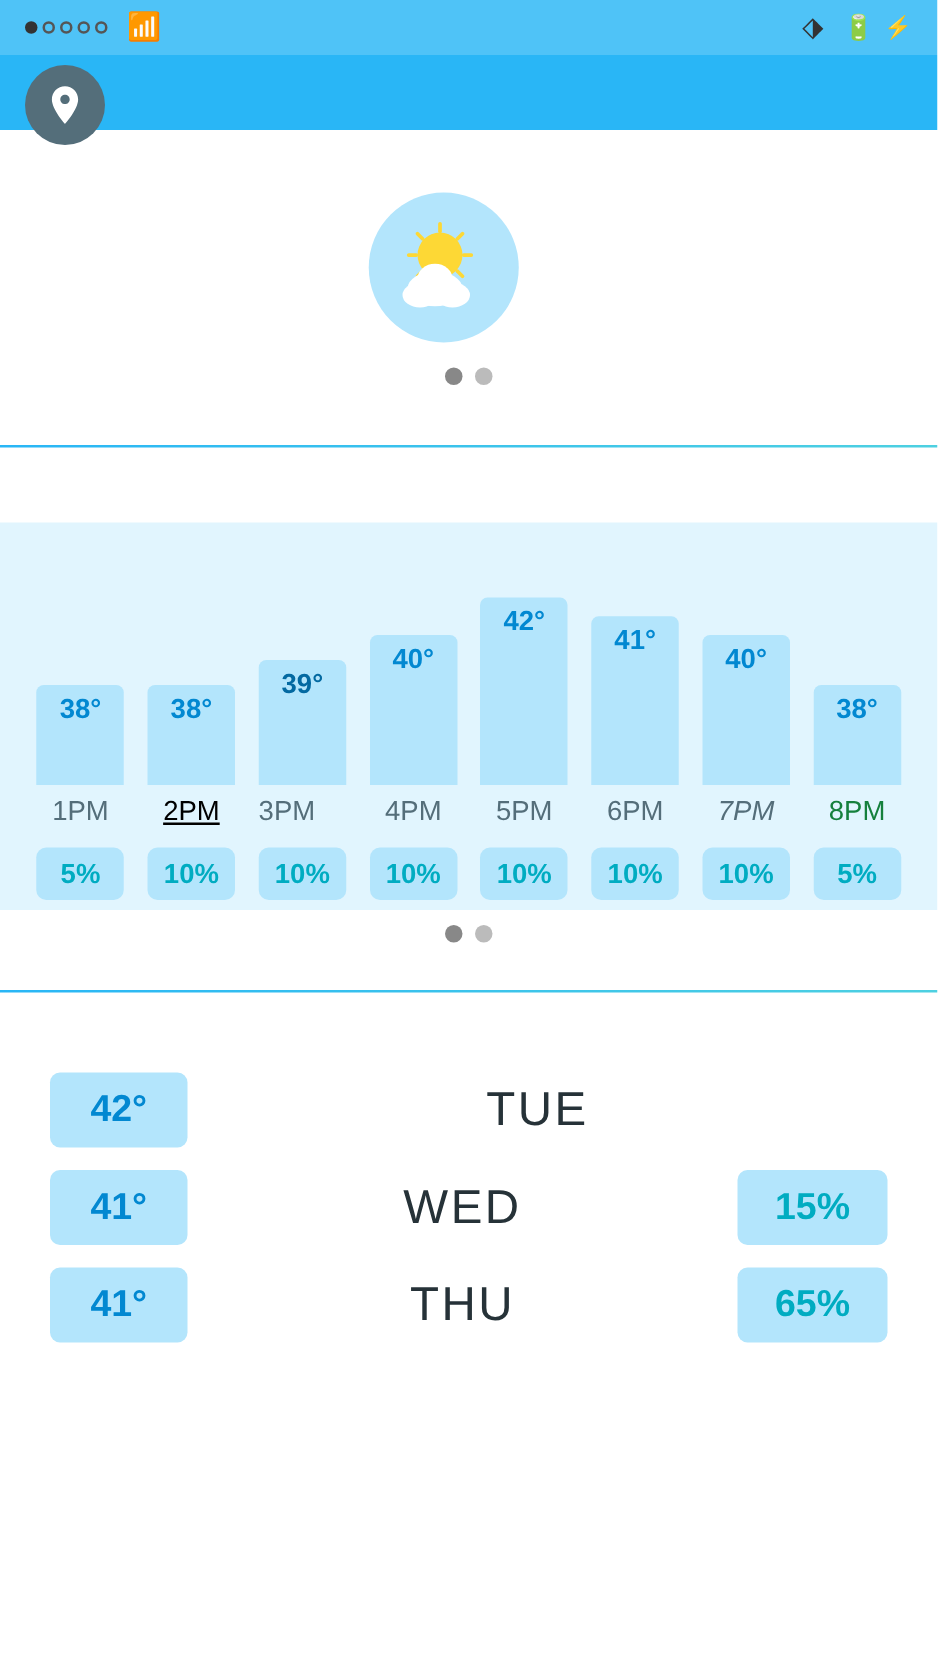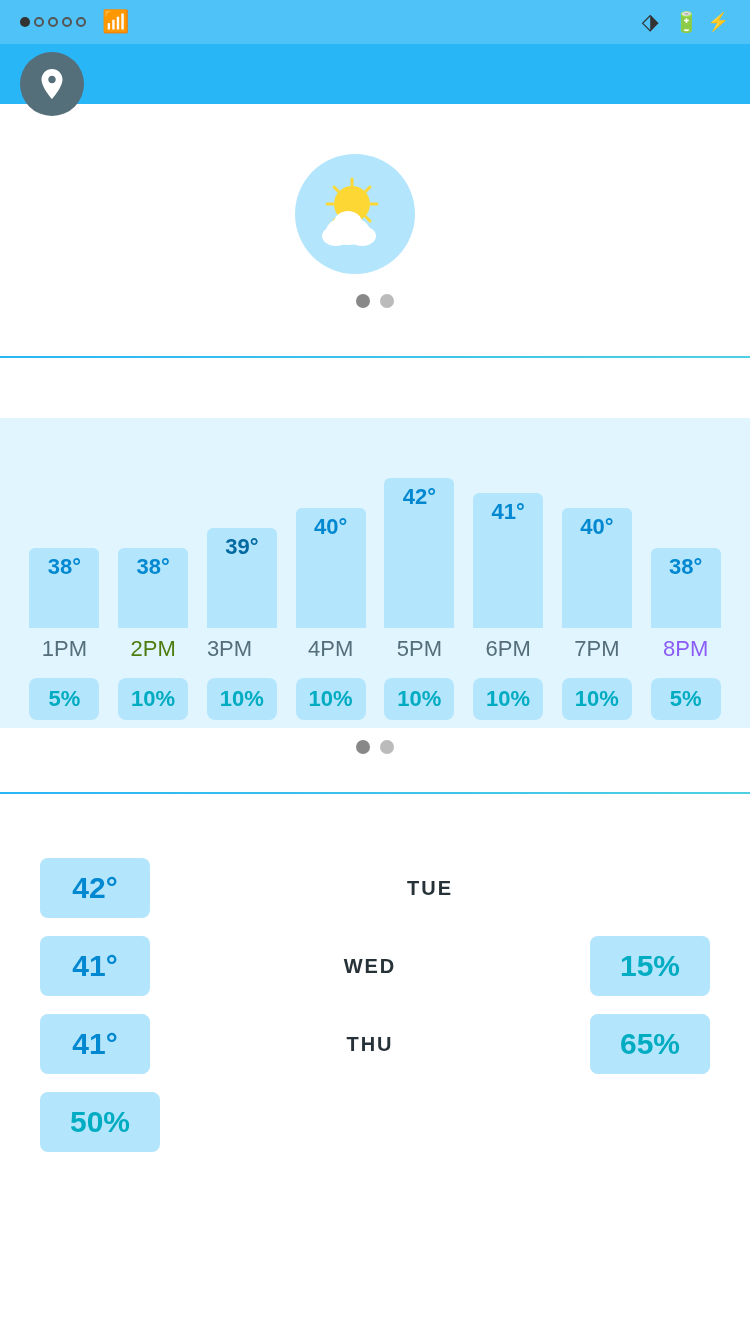--- a/index.html
+++ b/index.html
@@ -196,22 +196,22 @@
       width: 110px;
       height: 60px;
       display: flex;
       align-items: center;
       justify-content: center;
       font-size: 30px;
       font-weight: 700;
       color: #0288d1;
     }
     .week-day {
-      font-size: 20px;
-      font-weight: 700;
+      font-size: 38px;
+      font-weight: 400;
       color: #263238;
       letter-spacing: 2px;
       flex: 1;
       text-align: center;
     }
     .week-rain {
       background: #b3e5fc;
       border-radius: 8px;
       width: 120px;
       height: 60px;
@@ -337,27 +337,27 @@
           </div>
         </div>
         <div style="display: flex; flex-direction: column; align-items: center; flex: 1 1 0%; justify-content: flex-end;">
           <div style="background: rgb(179, 229, 252); border-radius: 6px 6px 0px 0px; width: 70px; height: 80px; display: flex; align-items: flex-start; justify-content: center; padding-top: 6px;">
             <div style="font-size: 22px; font-weight: 700; color: rgb(2, 136, 209);">38°</div>
           </div>
         </div>
       </div>
     <div style="display:flex; justify-content:space-around; padding: 4px 10px;" id="hour-labels-row">
         <div style="font-size: 22px; color: rgb(84, 110, 122); width: 70px; text-align: center; padding: 4px 0px;">1PM</div>
-        <div style="font-size: 22px; color: #4d7c0f; width: 70px; text-align: center; padding: 4px 0px;">2PM</div>
+        <div style="font-size: 22px; color: #000000; width: 70px; text-align: center; padding: 4px 0px; text-decoration: underline;">2PM</div>
         <div style="font-size: 22px; color: rgb(84, 110, 122); width: 70px; text-align: left; padding: 4px 0px;">3PM</div>
         <div style="font-size: 22px; color: rgb(84, 110, 122); width: 70px; text-align: center; padding: 4px 0px;">4PM</div>
         <div style="font-size: 22px; color: rgb(84, 110, 122); width: 70px; text-align: center; padding: 4px 0px;">5PM</div>
         <div style="font-size: 22px; color: rgb(84, 110, 122); width: 70px; text-align: center; padding: 4px 0px;">6PM</div>
-        <div style="font-size: 22px; color: rgb(84, 110, 122); width: 70px; text-align: center; padding: 4px 0px;">7PM</div>
-        <div style="font-size: 22px; color: #8b5cf6; width: 70px; text-align: center; padding: 4px 0px;">8PM</div>
+        <div style="font-size: 22px; color: rgb(84, 110, 122); width: 70px; text-align: center; padding: 4px 0px; font-style: italic;">7PM</div>
+        <div style="font-size: 22px; color: #15803d; width: 70px; text-align: center; padding: 4px 0px;">8PM</div>
       </div>
     <div class="hourly-rain-row" id="hourly-rain-row">
         <div style="background: rgb(179, 229, 252); border-radius: 8px; padding: 8px 0px; width: 70px; text-align: center; font-size: 22px; font-weight: 700; color: rgb(0, 172, 193);">5%</div>
         <div style="background: rgb(179, 229, 252); border-radius: 8px; padding: 8px 0px; width: 70px; text-align: center; font-size: 22px; font-weight: 700; color: rgb(0, 172, 193);">10%</div>
         <div style="background: rgb(179, 229, 252); border-radius: 8px; padding: 8px 0px; width: 70px; text-align: center; font-size: 22px; font-weight: 700; color: rgb(0, 172, 193);">10%</div>
         <div style="background: rgb(179, 229, 252); border-radius: 8px; padding: 8px 0px; width: 70px; text-align: center; font-size: 22px; font-weight: 700; color: rgb(0, 172, 193);">10%</div>
         <div style="background: rgb(179, 229, 252); border-radius: 8px; padding: 8px 0px; width: 70px; text-align: center; font-size: 22px; font-weight: 700; color: rgb(0, 172, 193);">10%</div>
         <div style="background: rgb(179, 229, 252); border-radius: 8px; padding: 8px 0px; width: 70px; text-align: center; font-size: 22px; font-weight: 700; color: rgb(0, 172, 193);">10%</div>
         <div style="background: rgb(179, 229, 252); border-radius: 8px; padding: 8px 0px; width: 70px; text-align: center; font-size: 22px; font-weight: 700; color: rgb(0, 172, 193);">10%</div>
         <div style="background: rgb(179, 229, 252); border-radius: 8px; padding: 8px 0px; width: 70px; text-align: center; font-size: 22px; font-weight: 700; color: rgb(0, 172, 193);">5%</div>
@@ -384,16 +384,15 @@
     <div class="week-temp">41°</div>
     <div class="week-day">WED</div>
     <div class="week-rain">15%</div>
   </div>
       <div class="week-row">
     <div class="week-temp">41°</div>
     <div class="week-day">THU</div>
     <div class="week-rain">65%</div>
   </div>
       <div class="week-row">
-    <div class="week-rain">50%</div>
   </div>
     </div>
 </div>
 
 </body></html>

